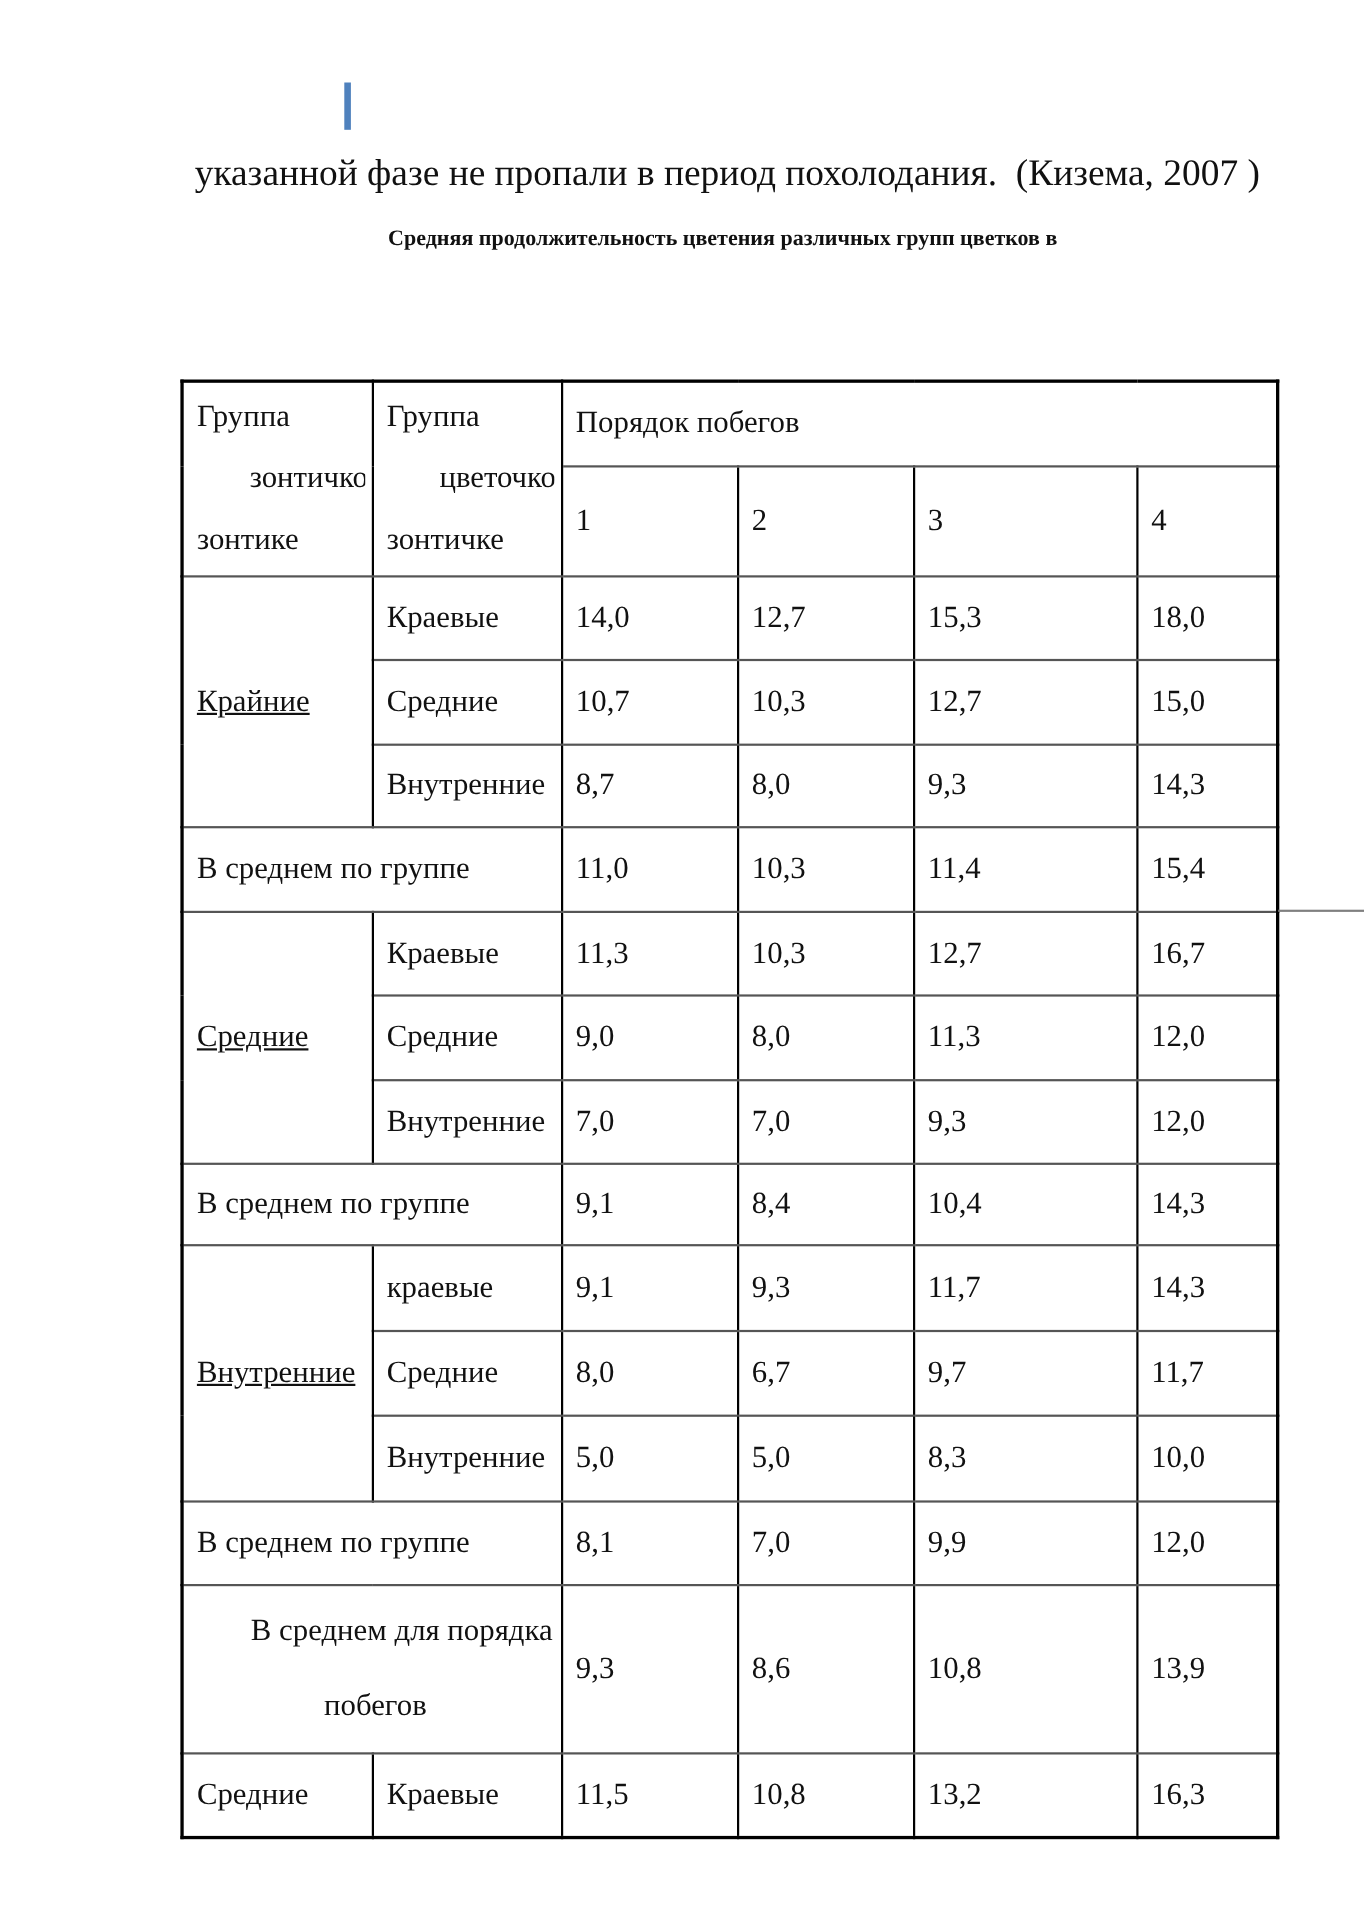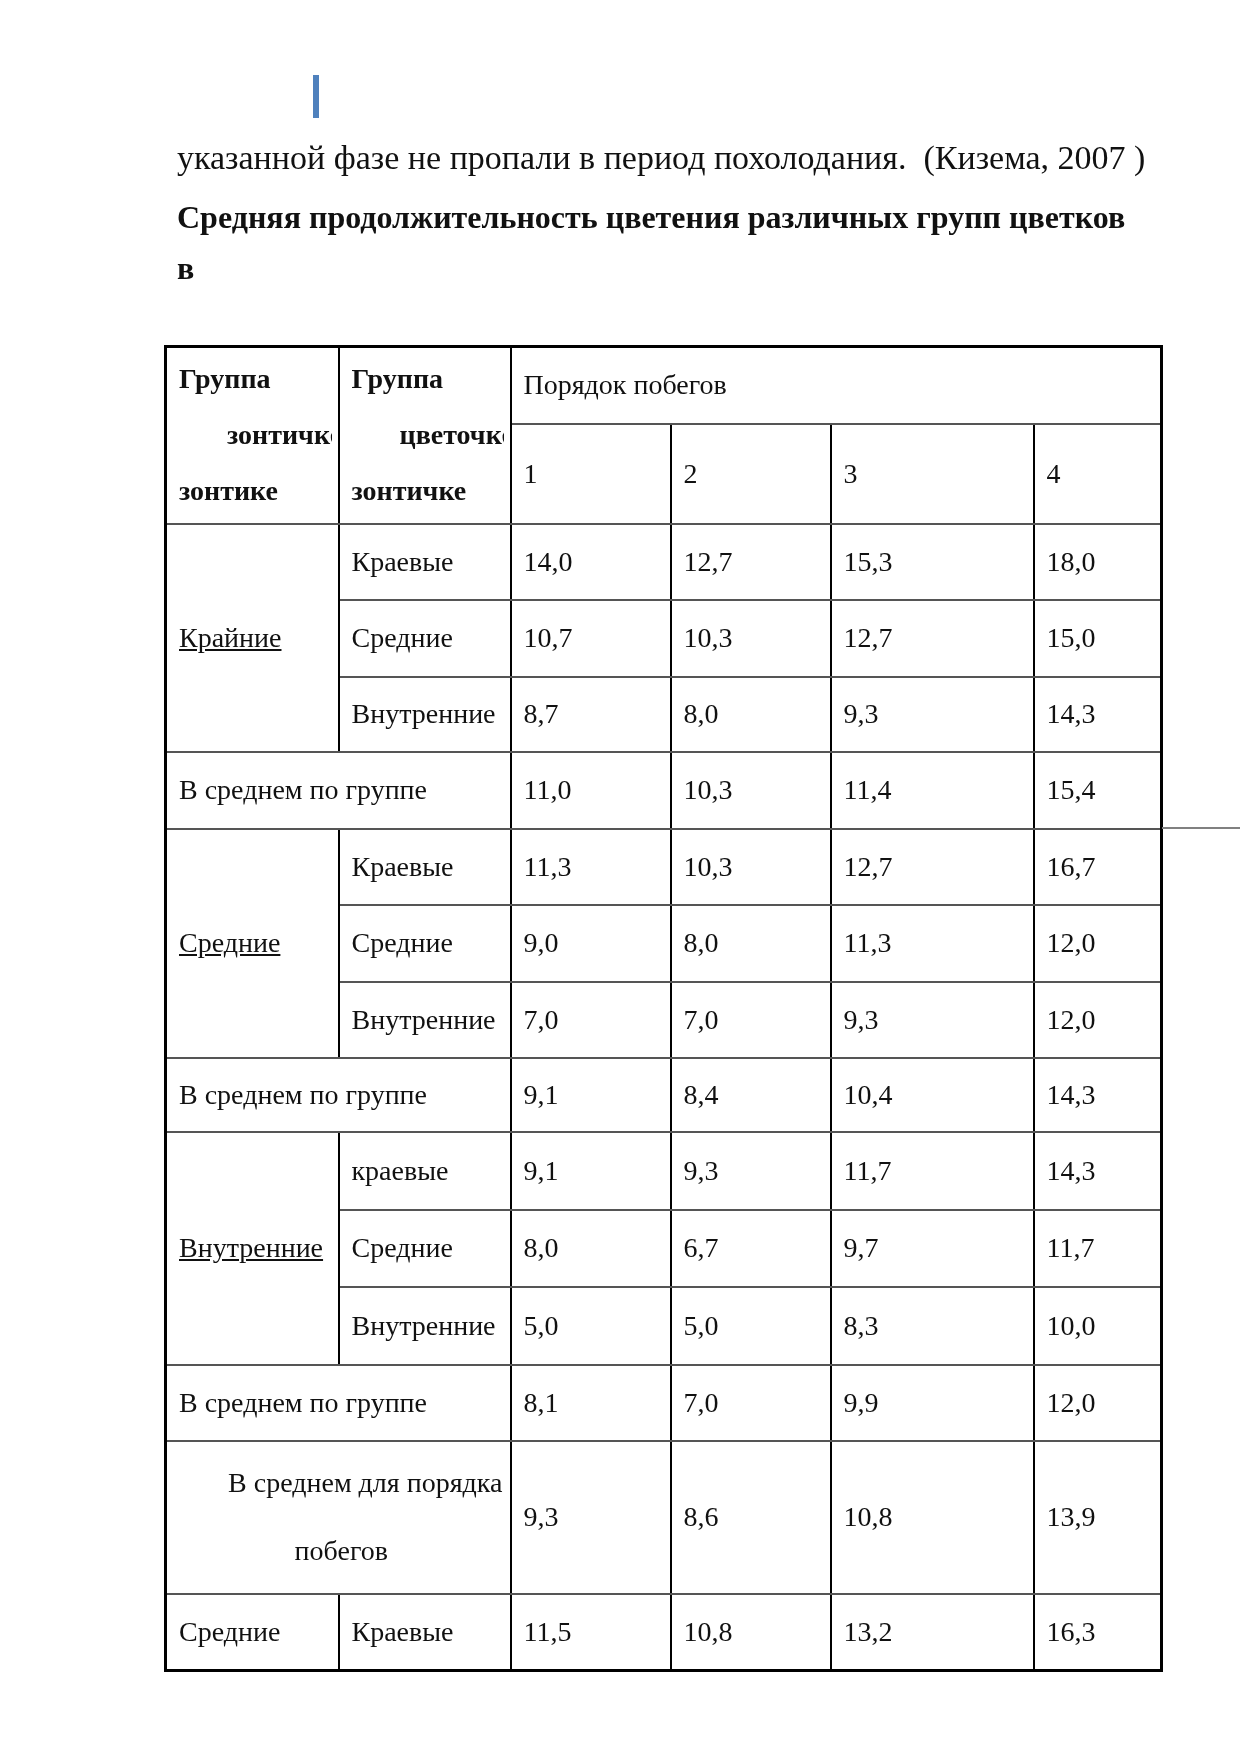--- a/index.html
+++ b/index.html
@@ -2,33 +2,33 @@
 <html><head>
 <meta charset="utf-8">
 <style>
   html,body{margin:0;padding:0;}
   body{
     width:1240px;height:1754px;position:relative;background:#ffffff;
     font-family:"Liberation Serif","DejaVu Serif",serif;color:#111;
   }
   .cursor-bar{position:absolute;left:313px;top:75px;width:6px;height:43px;background:#4f81bd;}
   .para{position:absolute;left:177px;top:138px;width:980px;font-size:34px;line-height:40px;white-space:pre-wrap;}
-  .doc-title{position:absolute;left:177px;top:192px;width:960px;text-align:left;font-size:32px;font-weight:700;line-height:51px;}
+  .doc-title{position:absolute;left:177px;top:192px;width:960px;text-align:center;font-size:20px;font-weight:700;line-height:51px;}
   table.main{
     position:absolute;left:164px;top:345px;width:996px;
     border-collapse:collapse;table-layout:fixed;
     font-size:28px;border:3px solid #000;
   }
   table.main td{
     border-left:2px solid #000;border-right:2px solid #000;
     border-top:2px solid #555;border-bottom:2px solid #555;
     padding:0 6px 0 12px;vertical-align:middle;overflow:hidden;
   }
   td.vtop{vertical-align:top;padding-top:22px;text-decoration:underline;}
-  .hline{height:56px;line-height:56px;font-weight:bold;}
+  .hline{height:56px;line-height:56px;}
   .jl{text-align:justify;overflow:hidden;margin-left:48px;}
   .jl::after{content:"";display:inline-block;width:100%;height:0;}
   .l68{height:68px;line-height:68px;text-align:center;}
   .ext-line{position:absolute;left:1162px;top:827px;width:78px;height:2px;background:#808080;}
 </style>
 </head>
 <body>
 
 <div class="cursor-bar"></div>
 

